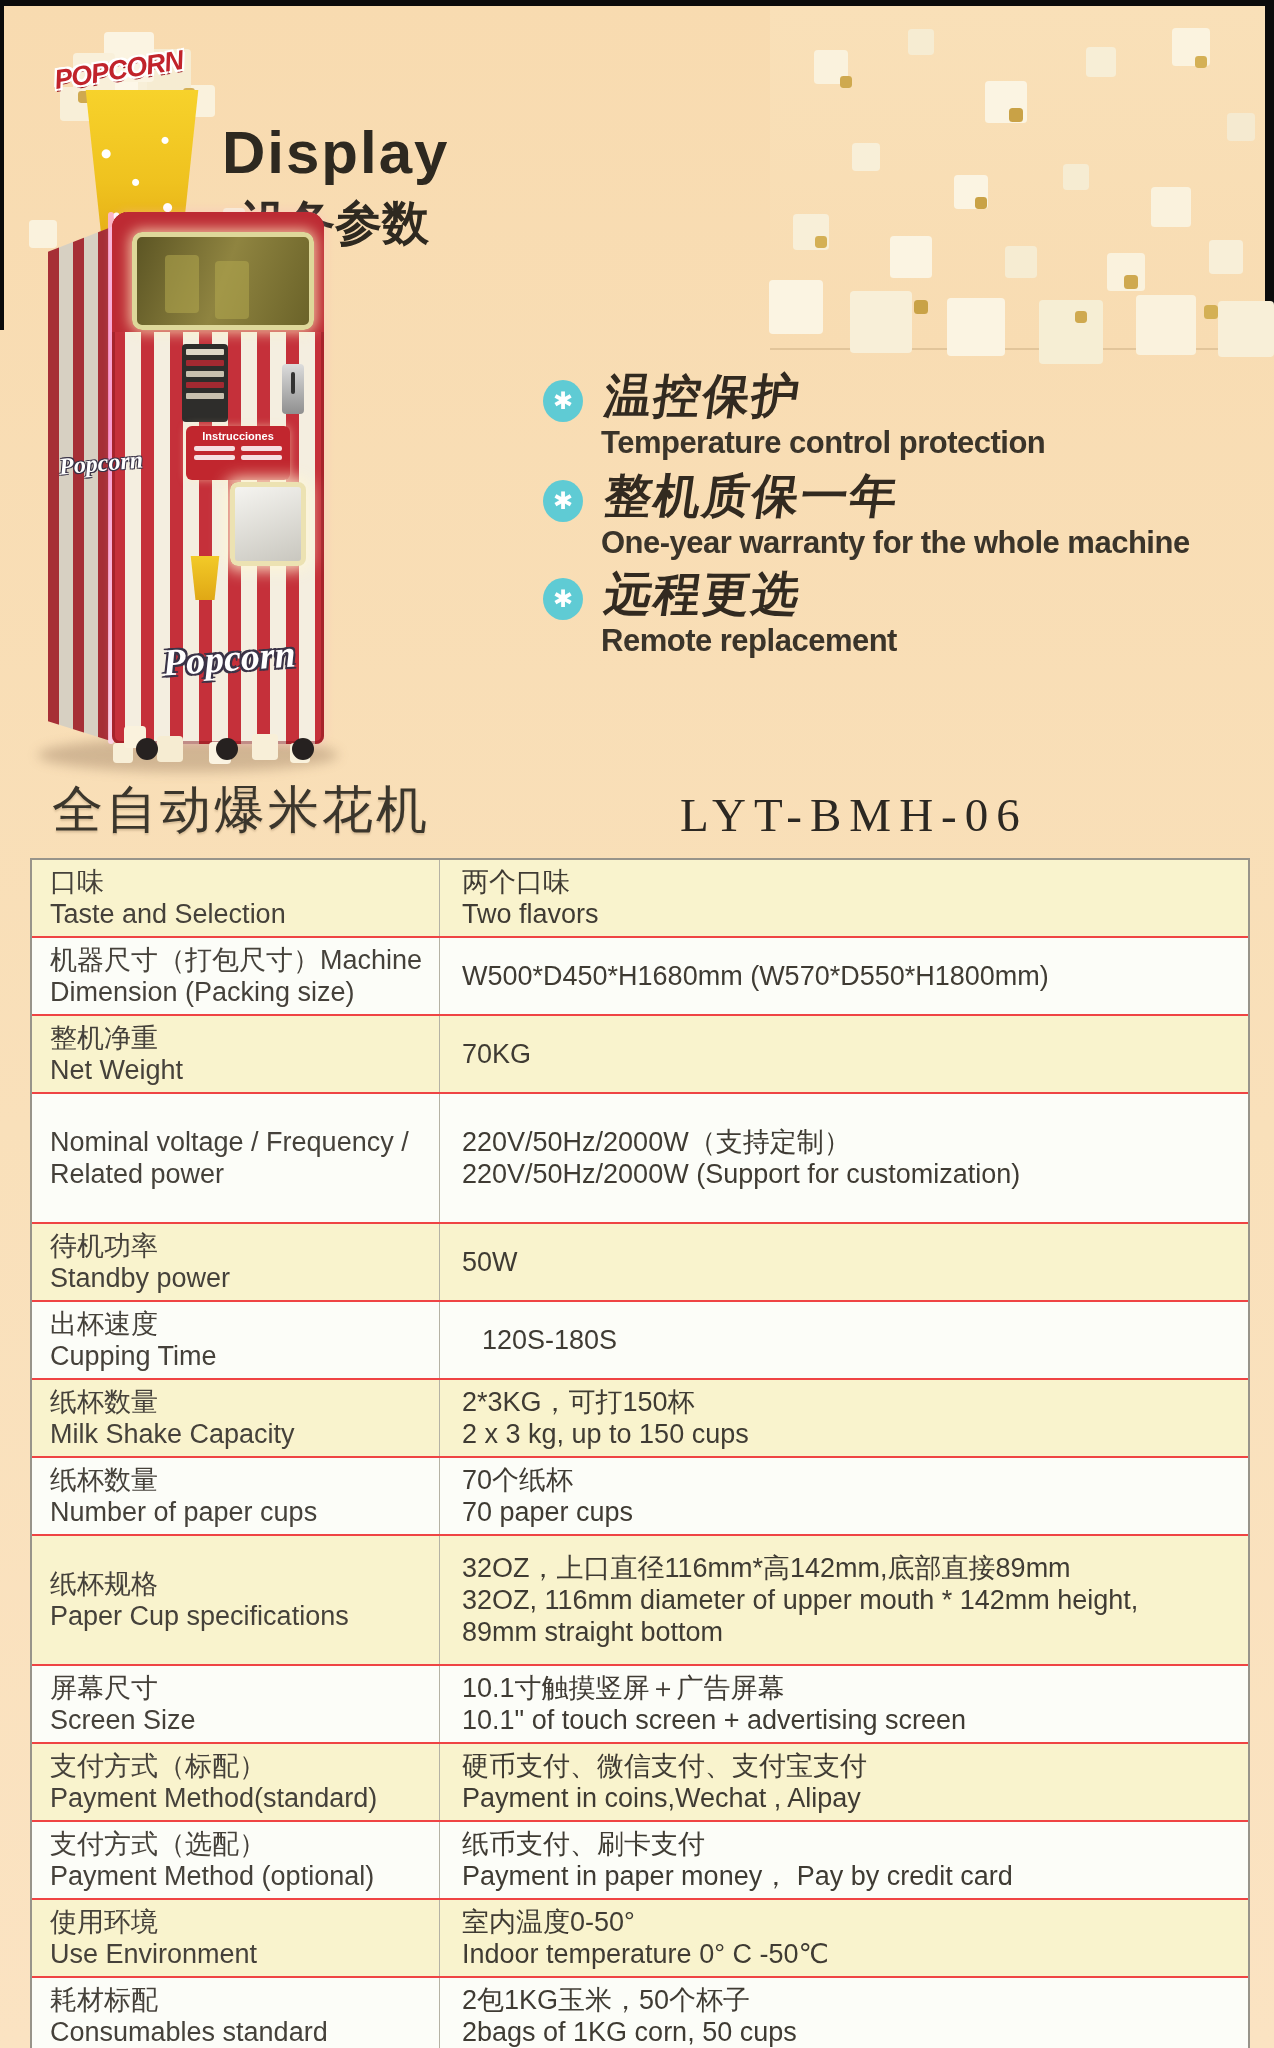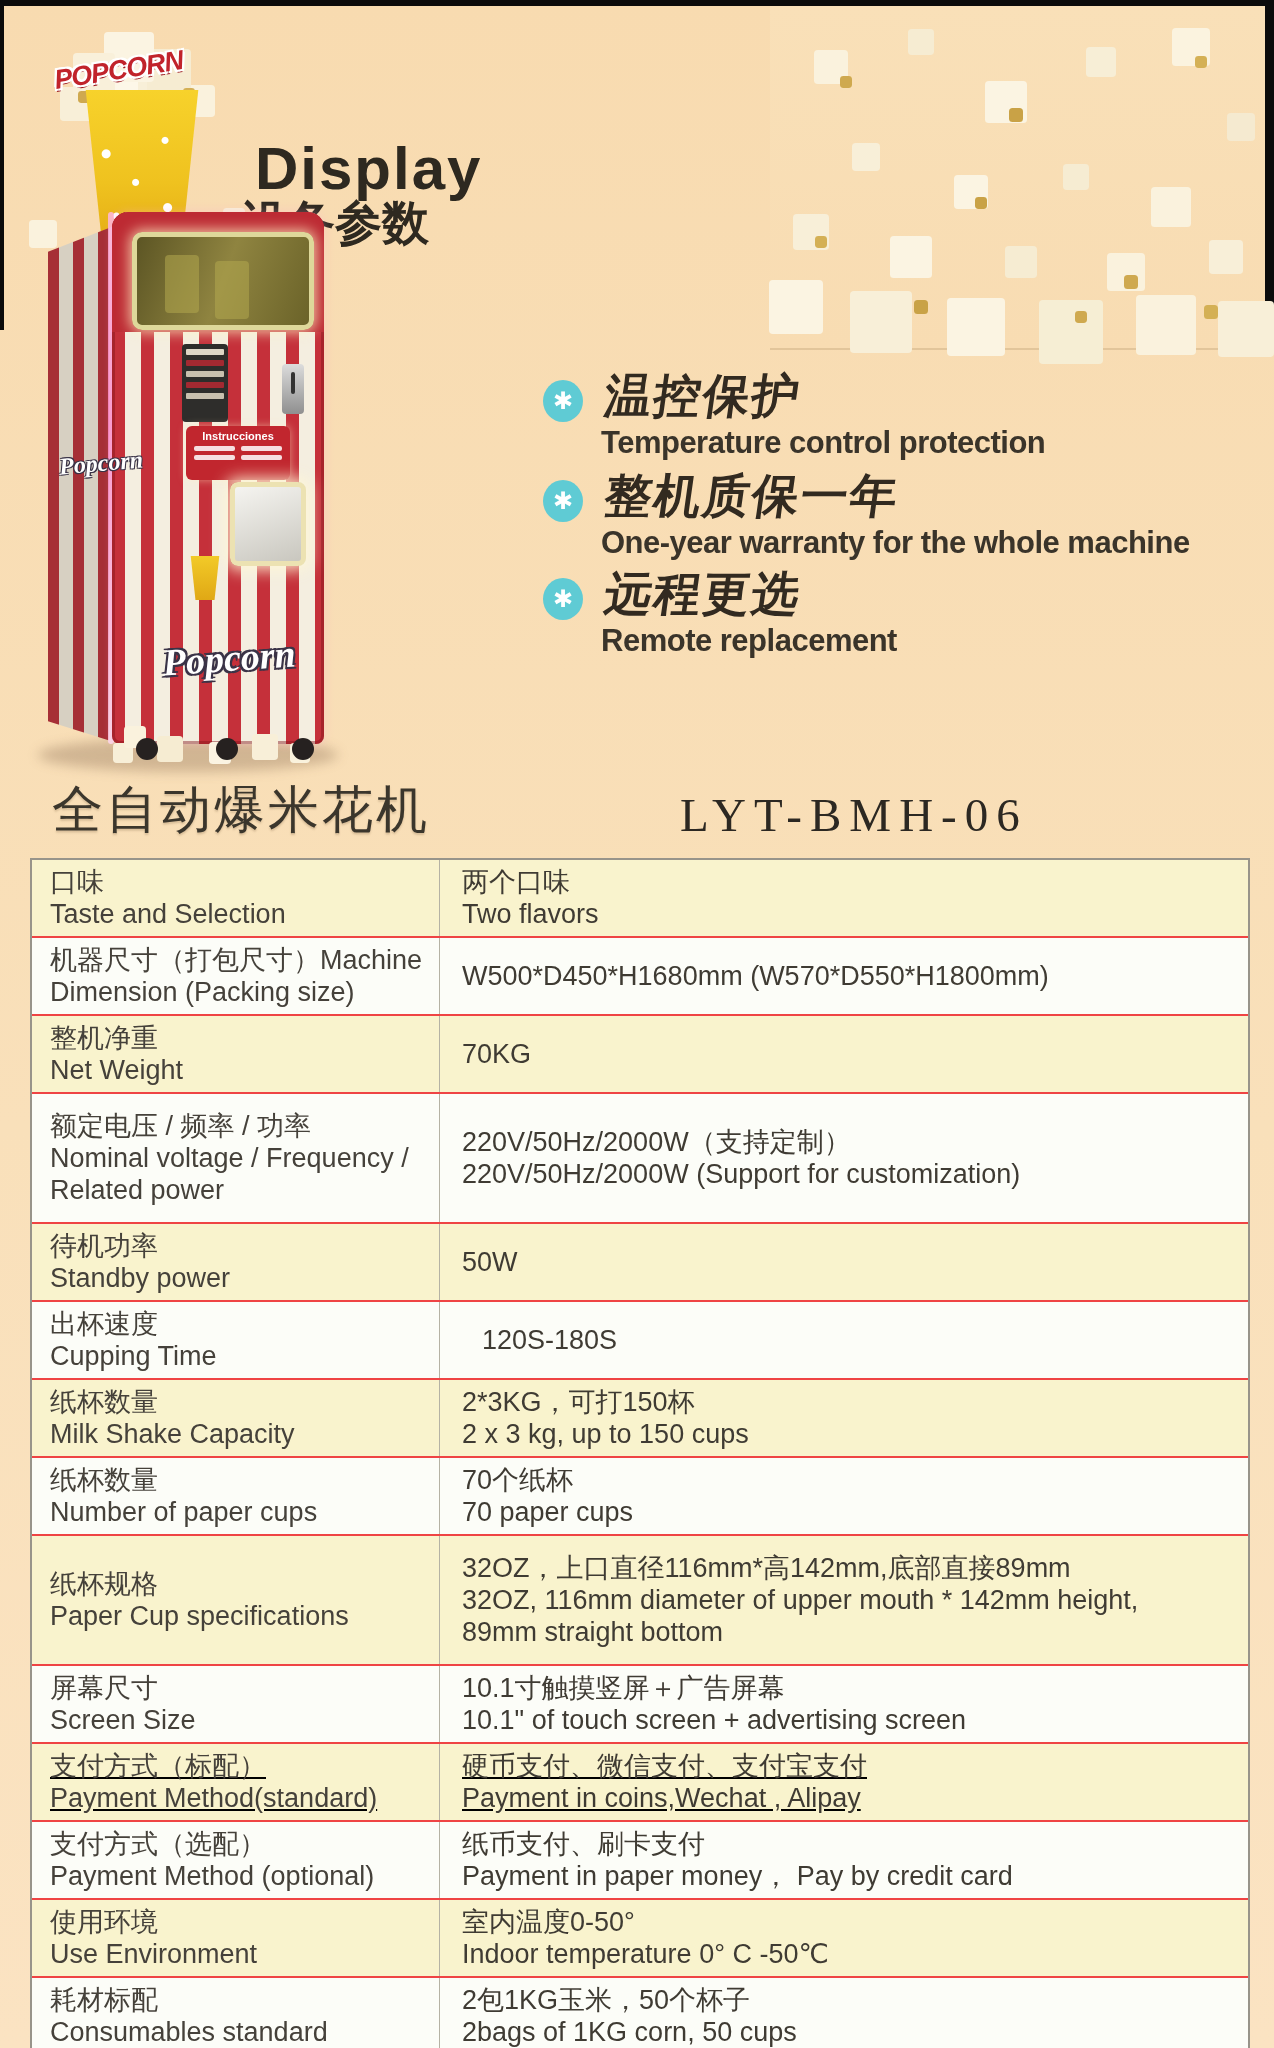--- a/index.html
+++ b/index.html
@@ -26,22 +26,22 @@
       400px 200px 0 19px #faf2dd, 40px 225px 0 17px #f8efd8, 140px 250px 0 20px #fbf4e2,
       250px 255px 0 15px #f6ecd2, 355px 265px 0 18px #faf2dd, 455px 250px 0 16px #f8efd8,
       25px 300px 0 26px #fbf4e2, 110px 315px 0 30px #f8efd8, 205px 320px 0 28px #fbf4e2,
       300px 325px 0 31px #f6eed4, 395px 318px 0 29px #faf2dd, 475px 322px 0 27px #f8efd8;}
   #popcorn-photo .layer-gold{left:0;top:0;
     box-shadow:75px 75px 0 5px #cfa94f, 245px 108px 0 6px #c9a246, 430px 55px 0 5px #d4b055,
       210px 196px 0 5px #c9a246, 50px 235px 0 5px #d4b055, 360px 275px 0 6px #cfa94f,
       150px 300px 0 6px #c9a246, 310px 310px 0 5px #cfa94f, 440px 305px 0 6px #d4b055;}
 
   
-  #page-title{position:absolute;left:255px;top:118px;font-size:60px;font-weight:800;
-    letter-spacing:2px;color:#2e2920;margin-top:16px;}
+  #page-title{position:absolute;left:222px;top:118px;font-size:60px;font-weight:800;
+    letter-spacing:2px;color:#2e2920;}
   #page-subtitle{position:absolute;left:241px;top:192px;font-size:47px;font-weight:800;color:#2e2920;}
 
   
   #bucket{position:absolute;left:48px;top:18px;width:190px;height:270px;}
   #bucket .pile{left:0;top:0;
     box-shadow:45px 55px 0 20px #f9f0da, 80px 38px 0 24px #fbf4e2, 120px 52px 0 21px #f6ecd2,
       28px 85px 0 16px #f8efd8, 150px 82px 0 15px #faf2dd, 62px 72px 0 26px #fdf7e8,
       105px 78px 0 22px #f8efd8;}
   #bucket .pile-gold{left:0;top:0;
     box-shadow:58px 50px 0 6px #cfa94f, 112px 42px 0 5px #c9a246, 140px 75px 0 5px #d4b055,
@@ -148,21 +148,21 @@
   .spec-row:nth-child(1){min-height:70px;}
   .spec-row:nth-child(2){min-height:60px;}
   .spec-row:nth-child(3){min-height:60px;}
   .spec-row:nth-child(4){min-height:130px;}
   .spec-row:nth-child(5){min-height:65px;}
   .spec-row:nth-child(6){min-height:68px;gap:20px;}
   .spec-row:nth-child(7){min-height:59px;}
   .spec-row:nth-child(8){min-height:66px;}
   .spec-row:nth-child(9){min-height:130px;}
   .spec-row:nth-child(10){min-height:64px;}
-  .spec-row:nth-child(11){min-height:65px;text-decoration:underline;}
+  .spec-row:nth-child(11){min-height:65px;}
   .spec-row:nth-child(12){min-height:65px;}
   .spec-row:nth-child(13){min-height:63px;}
   .spec-row:nth-child(14){min-height:68px;}
   .spec-row:nth-child(15){min-height:124px;}
 </style>
 </head>
 <body>
 
 <div id="canvas">
 
@@ -266,21 +266,20 @@
         <div class="cell label-cell">
           <div class="line">整机净重</div>
           <div class="line">Net Weight</div>
         </div>
         <div class="cell value-cell">
           <div class="line">70KG</div>
         </div>
       </div>
       <div class="spec-row">
         <div class="cell label-cell">
-          <div class="line">额定电压 / 频率 / 功率</div>
           <div class="line">Nominal voltage / Frequency /  Related power</div>
         </div>
         <div class="cell value-cell">
           <div class="line">220V/50Hz/2000W（支持定制）</div>
           <div class="line">220V/50Hz/2000W (Support for customization)</div>
         </div>
       </div>
       <div class="spec-row">
         <div class="cell label-cell">
           <div class="line">待机功率</div>

